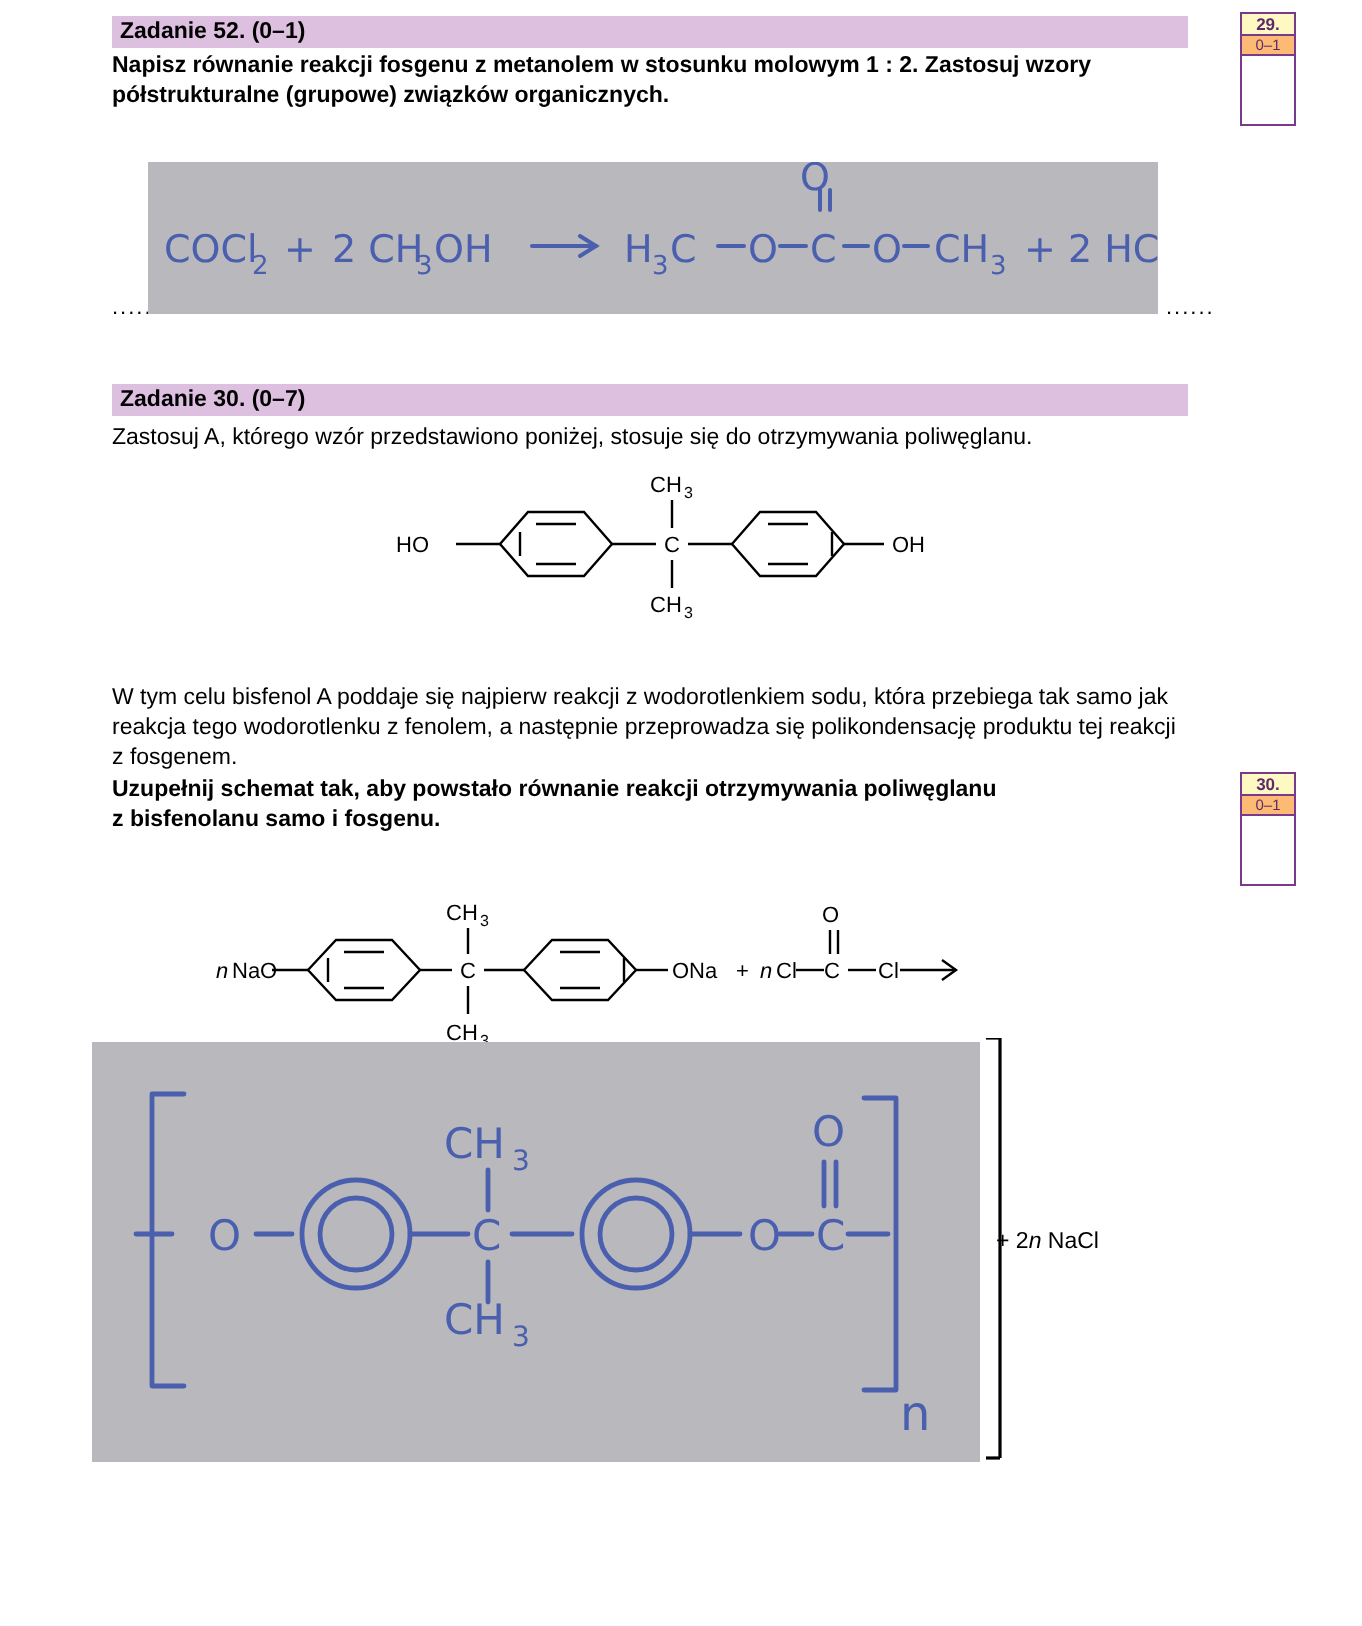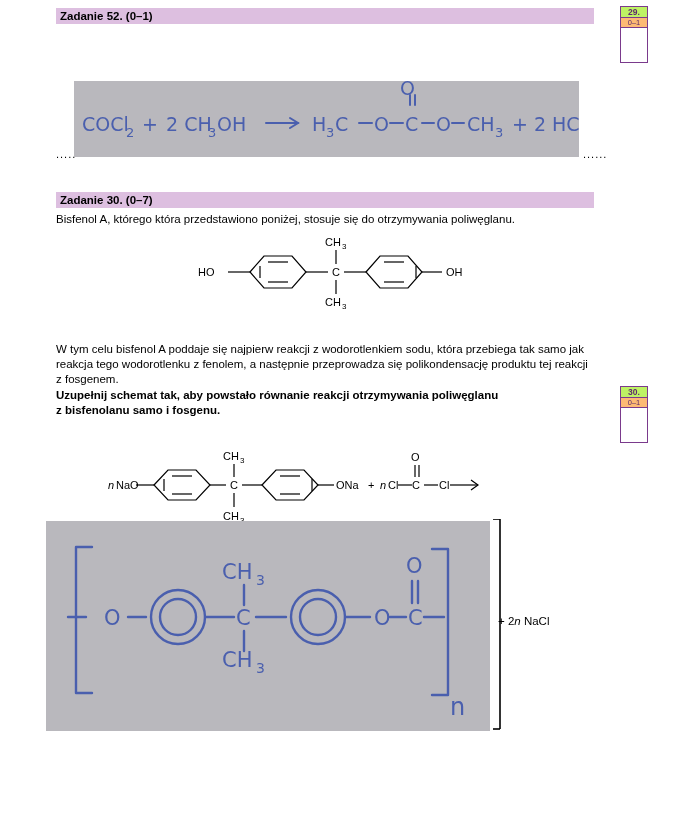--- a/index.html
+++ b/index.html
@@ -57,21 +57,21 @@
     position: absolute;
     width: 28px;
     border: 1px solid #7a3a8c;
     background: #fff;
   }
   .score-num {
     font-size: 8.5px;
     font-weight: bold;
     color: #5d2a6b;
     text-align: center;
-    background: #bef264;
+    background: #fef9c3;
     border-bottom: 1px solid #7a3a8c;
     line-height: 11px;
     height: 11px;
   }
   .score-range {
     font-size: 7.5px;
     color: #5d2a6b;
     text-align: center;
     background: #fdba74;
     border-bottom: 1px solid #7a3a8c;
@@ -95,20 +95,21 @@
   }
   .ital { font-style: italic; }
 </style>
 </head>
 <body>
 
 <div class="page">
 
   <div class="task-header" style="top:8px;">Zadanie 52. (0–1)</div>
 
+  <div class="task-intro bold" style="top:26px;">Napisz równanie reakcji fosgenu z metanolem w stosunku molowym 1 : 2. Zastosuj wzory półstrukturalne (grupowe) związków organicznych.</div>
 
   <div class="score-box" style="top:6px; left:620px;">
     <div class="score-num">29.</div>
     <div class="score-range">0–1</div>
     <div class="score-blank"></div>
   </div>
 
   <div class="dots-line" style="top:148px; left:56px;">.....</div>
   <div class="dots-line" style="top:148px; left:583px;">......</div>
 
@@ -143,21 +144,21 @@
         <text x="393" y="50">CH</text>
         <text x="421" y="56" font-size="13">3</text>
         <text x="326" y="14">O</text>
         <text x="438" y="50">+ 2 HCl</text>
       </g>
     </svg>
   </div>
 
   <div class="task-header" style="top:192px;">Zadanie 30. (0–7)</div>
 
-  <div class="task-intro" style="top:212px;">Bisfenol A, którego która przedstawiono poniżej, stosuje się do otrzymywania poliwęglanu.</div>
+  <div class="task-intro" style="top:212px;">Zastosuj A, którego wzór przedstawiono poniżej, stosuje się do otrzymywania poliwęglanu.</div>
 
   <div class="chem" style="top:232px; left:180px;">
     <svg width="320" height="80" viewBox="0 0 320 80">
       <g stroke="#000" stroke-width="1.2" fill="none">
 
         <polygon points="70,40 84,24 112,24 126,40 112,56 84,56"></polygon>
         <line x1="88" y1="30" x2="108" y2="30"></line>
         <line x1="88" y1="50" x2="108" y2="50"></line>
         <line x1="74" y1="40" x2="74" y2="40"></line>
 

